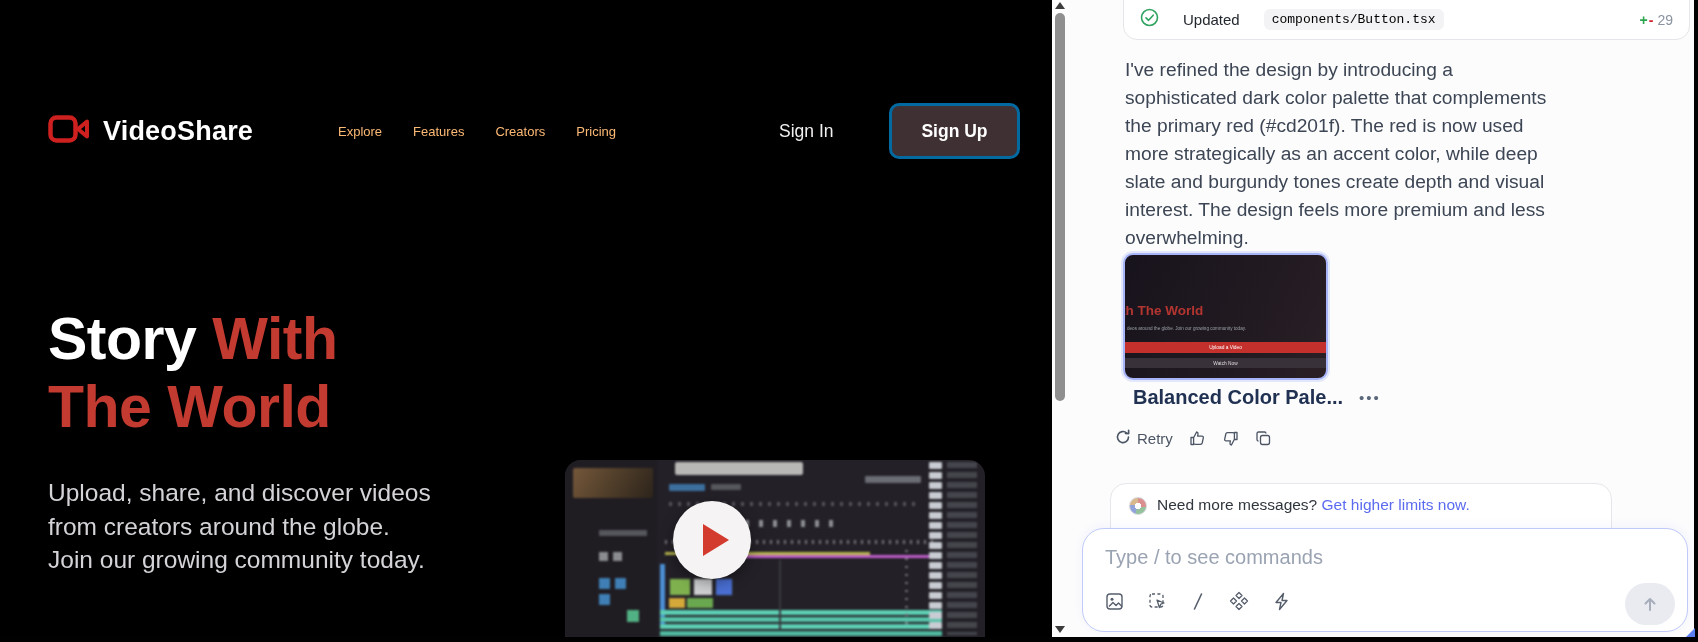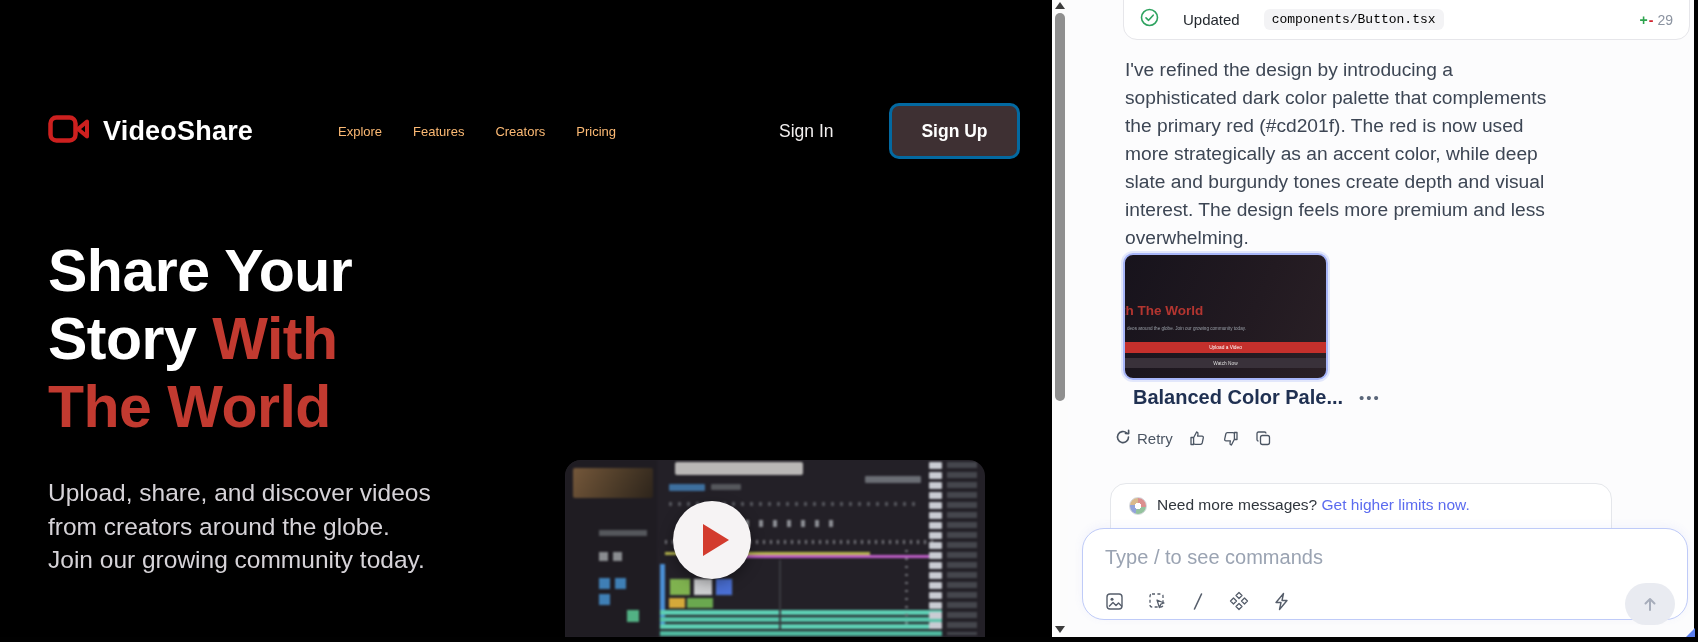--- a/index.html
+++ b/index.html
@@ -95,21 +95,21 @@
     display:flex; align-items:flex-start; gap:10px; padding:12px 18px; z-index:1;
   }
   .limits-icon { width:18px; height:18px; border-radius:50%; border:1px solid #d6d9de; margin-top:1px;
     background:
       radial-gradient(circle at 50% 50%, #fff 0 26%, transparent 27%),
       conic-gradient(#dc8f8f 0 100deg, #93c29d 100deg 200deg, #92a3da 200deg 280deg, #d9b98c 280deg 360deg); }
   .limits-text { font-size:15.5px; color:#30363d; }
   .limits-link { color:#5b6bef; cursor:pointer; }
 
   .composer {
-    position:absolute; left:14px; top:528px; width:606px; height:92px; z-index:5;
+    position:absolute; left:14px; top:528px; width:606px; height:104px; z-index:5;
     background:#fff; border:1.5px solid #bfcbf8; border-radius:22px;
     box-shadow:0 -2px 10px rgba(99,112,240,.07);
   }
   .composer-input { position:absolute; left:22px; top:17px; right:80px; font-size:20px; color:#9aa3b2; cursor:text; }
   .composer-icons { position:absolute; left:22px; top:62px; display:flex; align-items:center; gap:24px; color:#565e6b; }
   .composer-icons .icon-btn svg { display:block; }
   .send-btn {
     position:absolute; right:12px; top:54px; width:50px; height:42px; border-radius:21px;
     background:#e9ebf1; display:flex; align-items:center; justify-content:center; cursor:pointer;
   }
@@ -138,21 +138,21 @@
     <div class="nav-links">
       <span class="nav-link">Explore</span>
       <span class="nav-link">Features</span>
       <span class="nav-link">Creators</span>
       <span class="nav-link">Pricing</span>
     </div>
     <span class="signin">Sign In</span>
     <div class="signup-btn">Sign Up</div>
   </div>
 
-  <h1 class="hero-title"><span>Share Your</span><br>
+  <h1 class="hero-title"><br>
     <span>Story </span><span class="accent">With</span><br>
     <span class="accent">The World</span>
   </h1>
 
   <p class="hero-sub">Upload, share, and discover videos from creators around the globe. Join our growing community today.</p>
 
   <div class="video-card">
     <div class="editor">
       <div class="ed" style="left:0;top:0;width:92px;height:177px;background:#1f1c22;"></div>
       <div class="ed" style="left:8px;top:8px;width:80px;height:30px;border-radius:2px;background:linear-gradient(120deg,#74573a 0%,#4c3b28 55%,#2d241b 100%);"></div>

